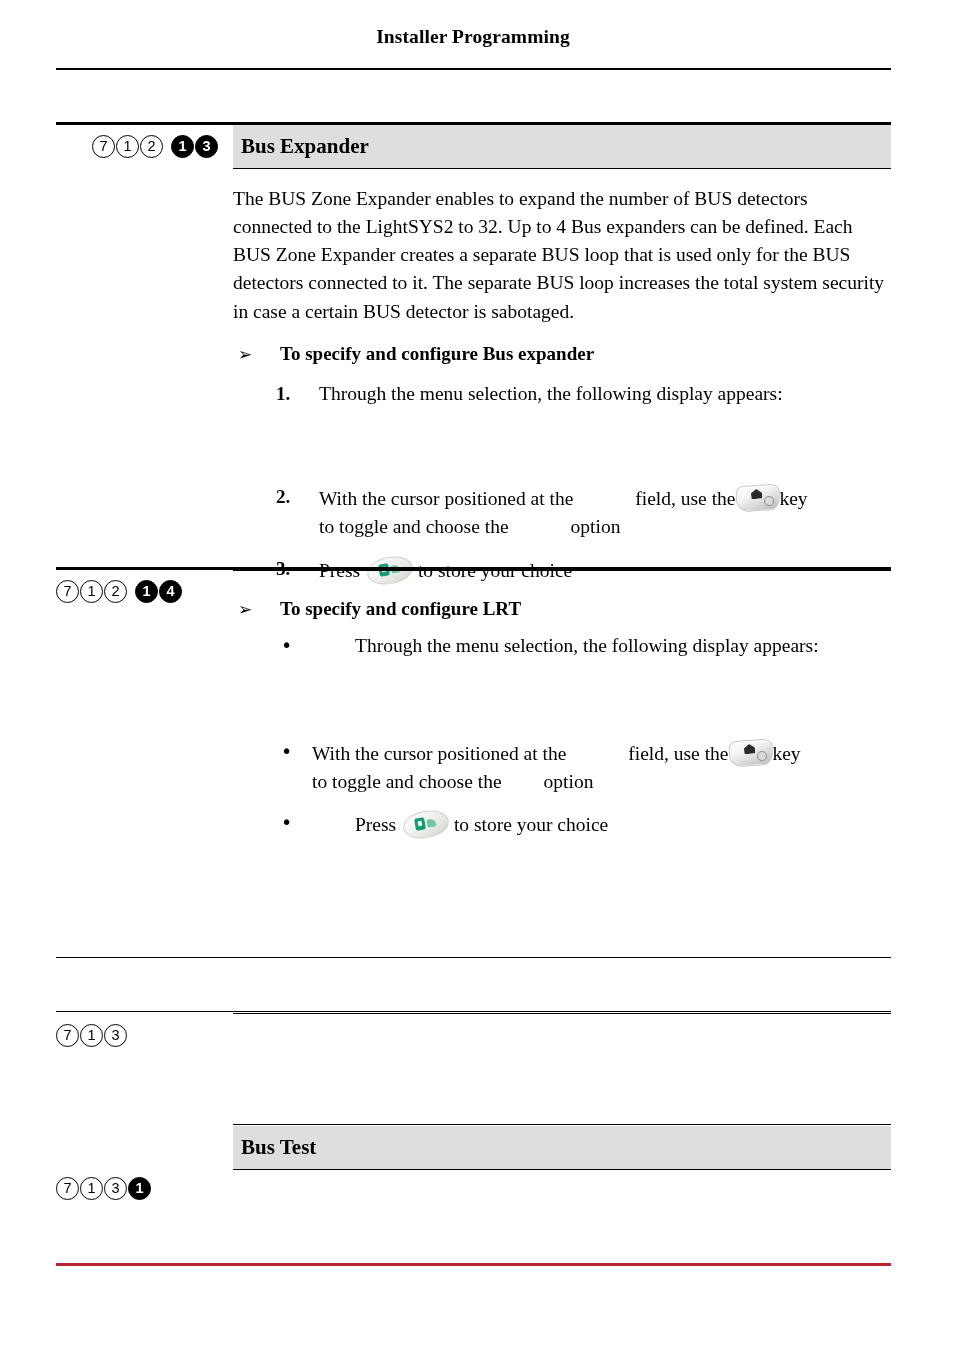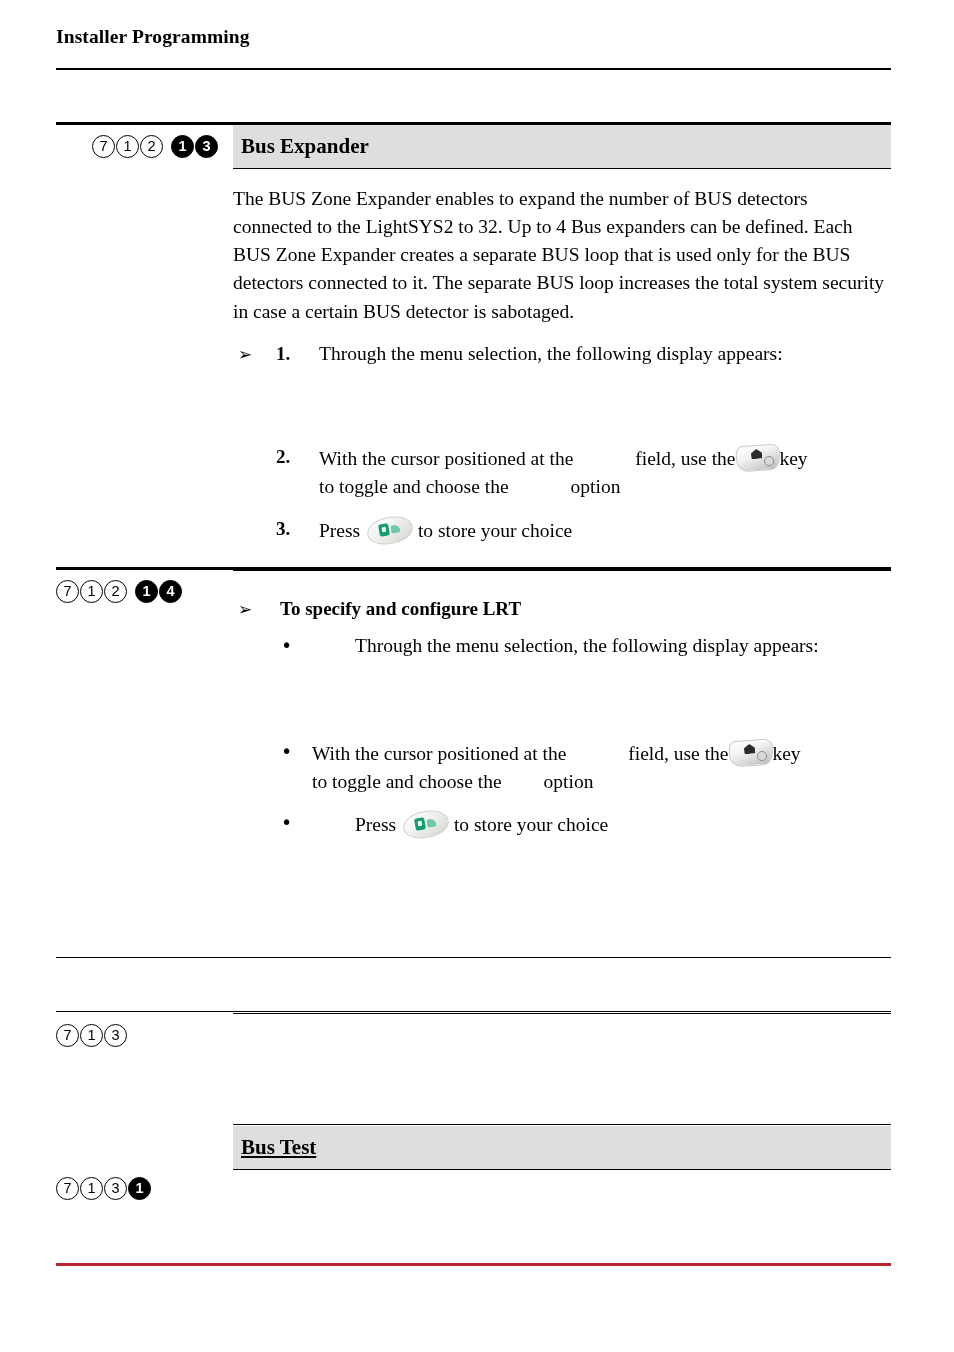--- a/index.html
+++ b/index.html
@@ -22,21 +22,21 @@
     width: 954px;
     height: 1352px;
   }
 
   
   .page-header {
     position: absolute;
     left: 56px;
     top: 26px;
     width: 834px;
-    text-align: left;
+    text-align: center;
   }
   .page-header-title {
     font-size: 19.5px;
     font-weight: bold;
     letter-spacing: .1px;
     line-height: 1.1;
   }
   .header-rule {
     position: absolute;
     left: 56px;
@@ -296,20 +296,21 @@
     <div class="bodycol" style="top:0;">
       <div class="band">
         <div class="band-title">Bus Expander</div>
       </div>
       <div style="height:1.1px;background:#000;"></div>
 
       <div class="para">The BUS Zone Expander enables to expand the number of BUS detectors connected to the LightSYS2 to 32. Up to 4 Bus expanders can be defined. Each BUS Zone Expander creates a separate BUS loop that is used only for the BUS detectors connected to it. The separate BUS loop increases the total system security in case a certain BUS detector is sabotaged.</div>
 
       <div class="arrow-item" style="margin-top:14px;">
         <span class="marker">➢</span>
+        <span>To specify and configure Bus expander</span>
       </div>
 
       <div class="num-item" style="margin-top:12px;">
         <span class="marker">1.</span>
         <span>Through the menu selection, the following display appears:</span>
       </div>
 
       <div class="num-item" style="margin-top:76px;">
         <span class="marker">2.</span>
         <span>With the cursor positioned at the</span><span class="gap" style="width:62px;"></span><span>field, use the</span><span class="kpad kpad-toggle"><span class="body"></span><span class="house"></span><span class="dot"></span></span><span>key</span><br>
@@ -381,21 +382,21 @@
 
   <div class="rule-thin-col" style="top:1124px;"></div>
 
   <div class="row" style="top:1126px;">
     <div class="keycol" style="top:11px;margin-top:40px;">
       <span class="keys">
         <span class="kc outline">7</span><span class="kc outline">1</span><span class="kc outline">3</span><span class="kc filled">1</span>
       </span>
     </div>
 
-    <div class="bodycol" style="top:0;text-decoration:underline;">
+    <div class="bodycol" style="top:0;">
       <div class="band">
         <div class="band-title">Bus Test</div>
       </div>
       <div style="height:1.1px;background:#000;"></div>
 
     </div>
   </div>
 
   <div class="footer-rule"></div>
 

